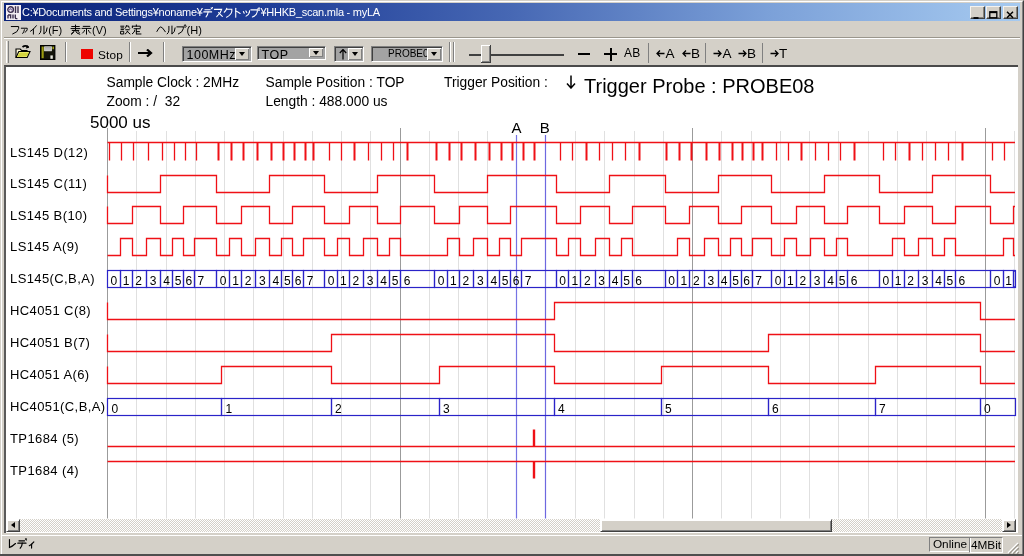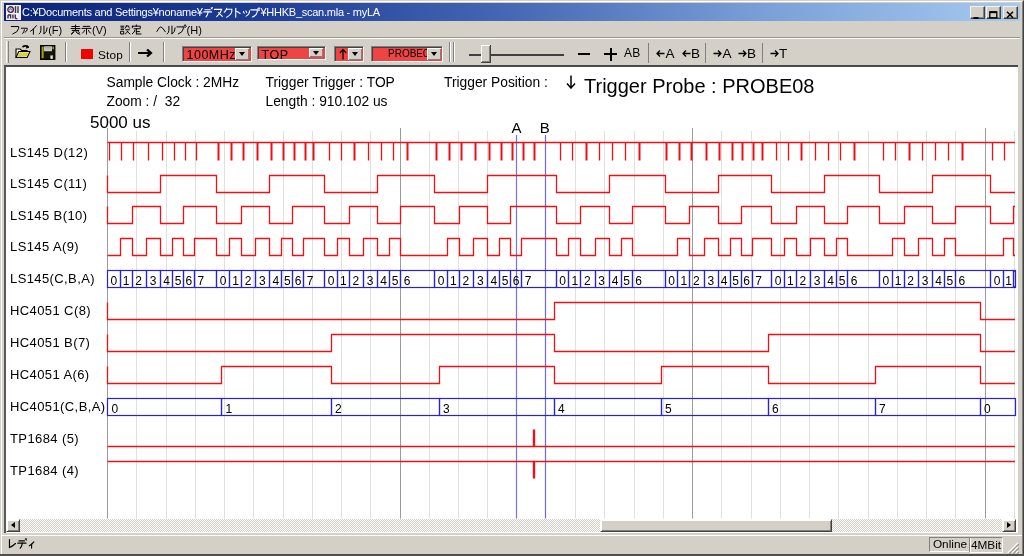--- a/index.html
+++ b/index.html
@@ -1,19 +1,19 @@
 <!DOCTYPE html>
 <html><head><meta charset="utf-8"><style>
 *{margin:0;padding:0;box-sizing:border-box}
 html,body{width:1024px;height:556px;overflow:hidden;background:#d4d0c8;
  font-family:"Liberation Sans",sans-serif;position:relative}
 .abs{position:absolute}
 .t{position:absolute;white-space:pre;color:#000}
 .raised2{box-shadow:inset 1px 1px 0 #fff,inset -1px -1px 0 #808080;background:#d4d0c8}
-.combo{position:absolute;background:#ef4444;border-top:1.5px solid #808080;border-left:1.5px solid #808080;border-bottom:1.5px solid #fff;border-right:1.5px solid #fff;box-shadow:inset 1px 1px 0 #404040}
+.combo{position:absolute;background:#a3a3a3;border-top:1.5px solid #808080;border-left:1.5px solid #808080;border-bottom:1.5px solid #fff;border-right:1.5px solid #fff;box-shadow:inset 1px 1px 0 #404040}
 .cbtn{position:absolute;right:1.5px;top:1.5px;bottom:1.5px;width:14px;background:#d4d0c8;box-shadow:inset 1px 1px 0 #fff,inset -1px -1px 0 #808080;display:flex;align-items:center;justify-content:center}
 .arrdn{width:0;height:0;border-left:3.5px solid transparent;border-right:3.5px solid transparent;border-top:4px solid #000}
 .sep{position:absolute;top:42px;height:20px;width:2px;border-left:1px solid #808080;border-right:1px solid #fff}
 </style></head><body>
 <div class="abs" style="left:0;top:0;width:1024px;height:556px;border:1px solid #d4d0c8;border-right:1px solid #404040;border-bottom:1px solid #404040"></div>
 <div class="abs" style="left:1px;top:1px;width:1022px;height:554px;border:1px solid #fff;border-right:1px solid #808080;border-bottom:1px solid #808080"></div>
 <div class="abs" style="left:4px;top:3px;width:1016px;height:17.5px;background:linear-gradient(90deg,#0b2379 0%,#1e3c96 25%,#4768b4 50%,#7ba0d8 75%,#a6caf0 100%)"></div>
 <svg class="abs" style="left:6px;top:4.5px" width="15" height="15" viewBox="0 0 15 15" xmlns="http://www.w3.org/2000/svg">
 <rect x="0" y="0" width="15" height="15" fill="#f4eef4"></rect>
 <g stroke="#3b2e4e" fill="none" stroke-width="1.4">
@@ -267,28 +267,28 @@
   </div>
 <div class="abs" style="left:762px;top:43px;width:1px;height:20px;background:#808080"></div>
 <div class="abs" style="left:769.5px;top:45px;display:flex;align-items:center;height:16px">
     <svg width="9" height="11" viewBox="0 0 9 11" xmlns="http://www.w3.org/2000/svg">
       <path d="M0.5,5.5 H8 M5,2.5 L8,5.5 L5,8.5" stroke="#000" stroke-width="1.3" fill="none"></path>
     </svg>
     <span style="font-size:13.5px;color:#000;margin-left:0.5px">T</span>
   </div>
 <div class="abs" style="left:4px;top:65px;width:1014px;height:469px;background:#fff;border-left:2px solid #5a5a5a;border-top:2px solid #4a4a4a"></div>
 <div class="t" style="left:106.5px;top:74.5px;font-size:13.8px">Sample Clock : 2MHz</div>
-<div class="t" style="left:265.5px;top:74.5px;font-size:13.8px">Trigger Trigger : TOP</div>
+<div class="t" style="left:265.5px;top:74.5px;font-size:13.8px">Sample Position : TOP</div>
 <div class="t" style="left:444px;top:74.5px;font-size:13.8px">Trigger Position :</div>
 <svg class="abs" style="left:566px;top:75px" width="10" height="14" viewBox="0 0 10 14" xmlns="http://www.w3.org/2000/svg">
     <path d="M5,0.5 V12.5 M1,8.5 L5,13 L9,8.5" stroke="#000" stroke-width="1.5" fill="none"></path>
   </svg>
 <div class="t" style="left:584px;top:74.5px;font-size:20px">Trigger Probe : PROBE08</div>
 <div class="t" style="left:106.5px;top:94px;font-size:13.8px">Zoom : /&nbsp; 32</div>
-<div class="t" style="left:265.5px;top:94px;font-size:13.8px">Length : 910.102 us</div>
+<div class="t" style="left:265.5px;top:94px;font-size:13.8px">Length : 488.000 us</div>
 <svg width="1024" height="556" viewBox="0 0 1024 556" xmlns="http://www.w3.org/2000/svg" style="position:absolute;left:0;top:0">
 <path d="M136.50,131V518.5M166.50,131V518.5M195.50,131V518.5M224.50,131V518.5M253.50,131V518.5M283.50,131V518.5M312.50,131V518.5M341.50,131V518.5M370.50,131V518.5M429.50,131V518.5M458.50,131V518.5M487.50,131V518.5M575.50,131V518.5M604.50,131V518.5M634.50,131V518.5M663.50,131V518.5M721.50,131V518.5M751.50,131V518.5M780.50,131V518.5M809.50,131V518.5M838.50,131V518.5M868.50,131V518.5M897.50,131V518.5M926.50,131V518.5M955.50,131V518.5M1014.50,131V518.5" stroke="#e0e0e0" stroke-width="1" fill="none"></path>
 <path d="M107.50,128.0V518.5M400.50,128.0V518.5M692.50,128.0V518.5M985.50,128.0V518.5" stroke="#9b9b9b" stroke-width="1" fill="none"></path>
 <path d="M516.5,135V518.5" stroke="#7673e4" stroke-width="1.2" fill="none"></path>
 <path d="M545.5,135V518.5" stroke="#6d68e0" stroke-width="1.2" fill="none"></path>
 <text x="516.6" y="132.5" font-size="15" text-anchor="middle" fill="#000">A</text>
 <text x="544.8" y="132.5" font-size="15" text-anchor="middle" fill="#000">B</text>
 <path d="M107.5,142.5H1015.0" stroke="#ef1016" stroke-width="1.3" fill="none"></path>
 <path d="M109.5,142.5V160.5M121.5,142.5V160.5M133.5,142.5V160.5M148.5,142.5V160.5M162.5,142.5V160.5M174.5,142.5V160.5M185.5,142.5V160.5M196.5,142.5V160.5M329.5,142.5V160.5M341.5,142.5V160.5M368.5,142.5V160.5M381.5,142.5V160.5M393.5,142.5V160.5M560.5,142.5V160.5M572.5,142.5V160.5M599.5,142.5V160.5M612.5,142.5V160.5M625.5,142.5V160.5M776.5,142.5V160.5M788.5,142.5V160.5M815.5,142.5V160.5M828.5,142.5V160.5M840.5,142.5V160.5M883.5,142.5V160.5M895.5,142.5V160.5M922.5,142.5V160.5M935.5,142.5V160.5M948.5,142.5V160.5M992.5,142.5V160.5M1004.5,142.5V160.5" stroke="#ef1016" stroke-width="1.3" fill="none"></path>
 <path d="M218.5,142.5V160.5M231.5,142.5V160.5M243.5,142.5V160.5M257.5,142.5V160.5M271.5,142.5V160.5M283.5,142.5V160.5M294.5,142.5V160.5M305.5,142.5V160.5M313.5,142.5V160.5M354.5,142.5V160.5M407.5,142.5V160.5M436.5,142.5V160.5M449.5,142.5V160.5M461.5,142.5V160.5M475.5,142.5V160.5M489.5,142.5V160.5M501.5,142.5V160.5M512.5,142.5V160.5M523.5,142.5V160.5M534.5,142.5V160.5M586.5,142.5V160.5M639.5,142.5V160.5M666.5,142.5V160.5M679.5,142.5V160.5M691.5,142.5V160.5M706.5,142.5V160.5M719.5,142.5V160.5M732.5,142.5V160.5M742.5,142.5V160.5M753.5,142.5V160.5M762.5,142.5V160.5M801.5,142.5V160.5M854.5,142.5V160.5M909.5,142.5V160.5M962.5,142.5V160.5" stroke="#ef1016" stroke-width="2" fill="none"></path>

